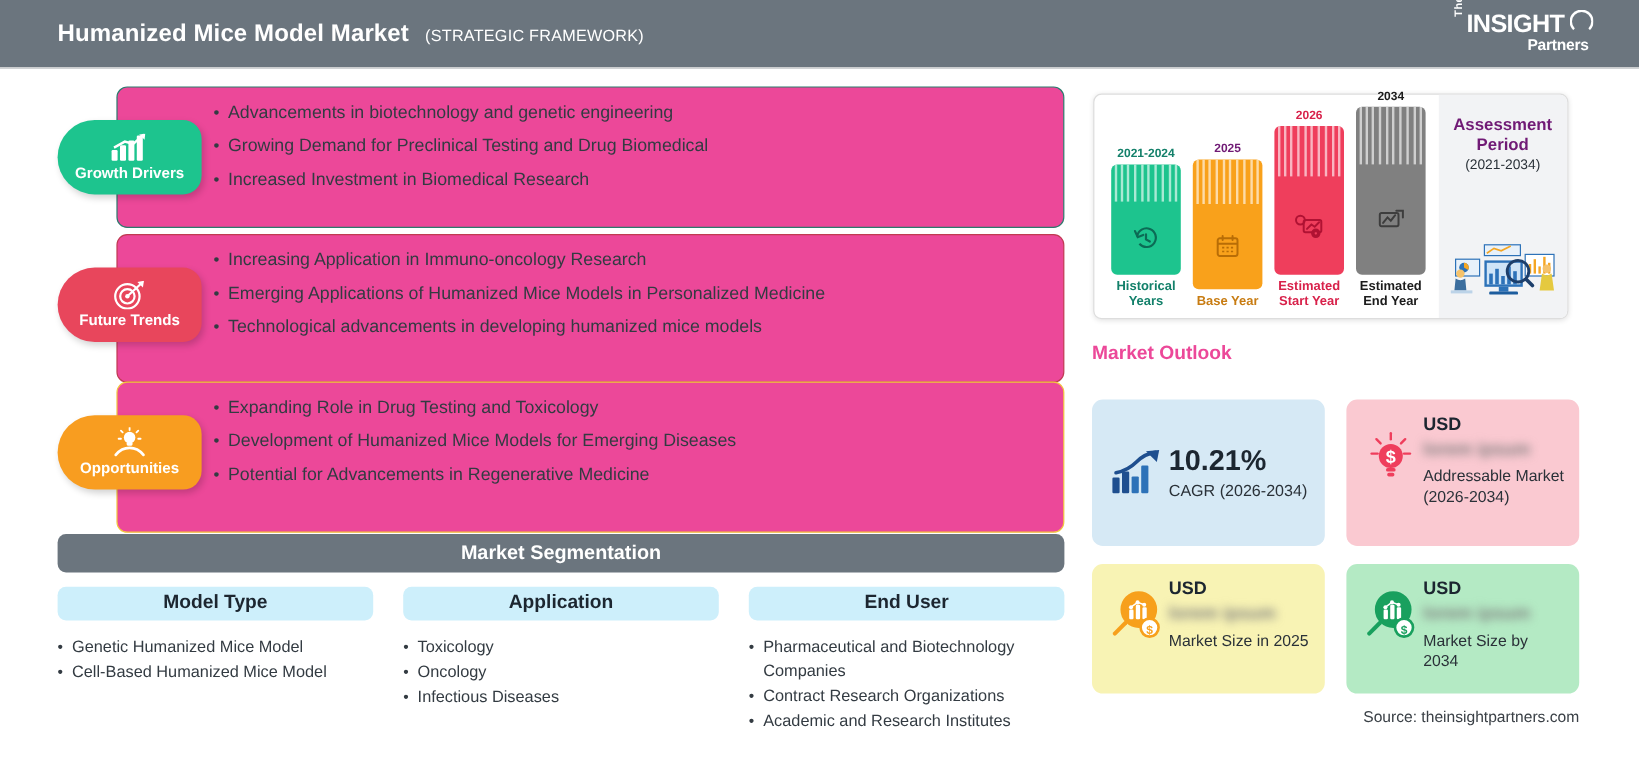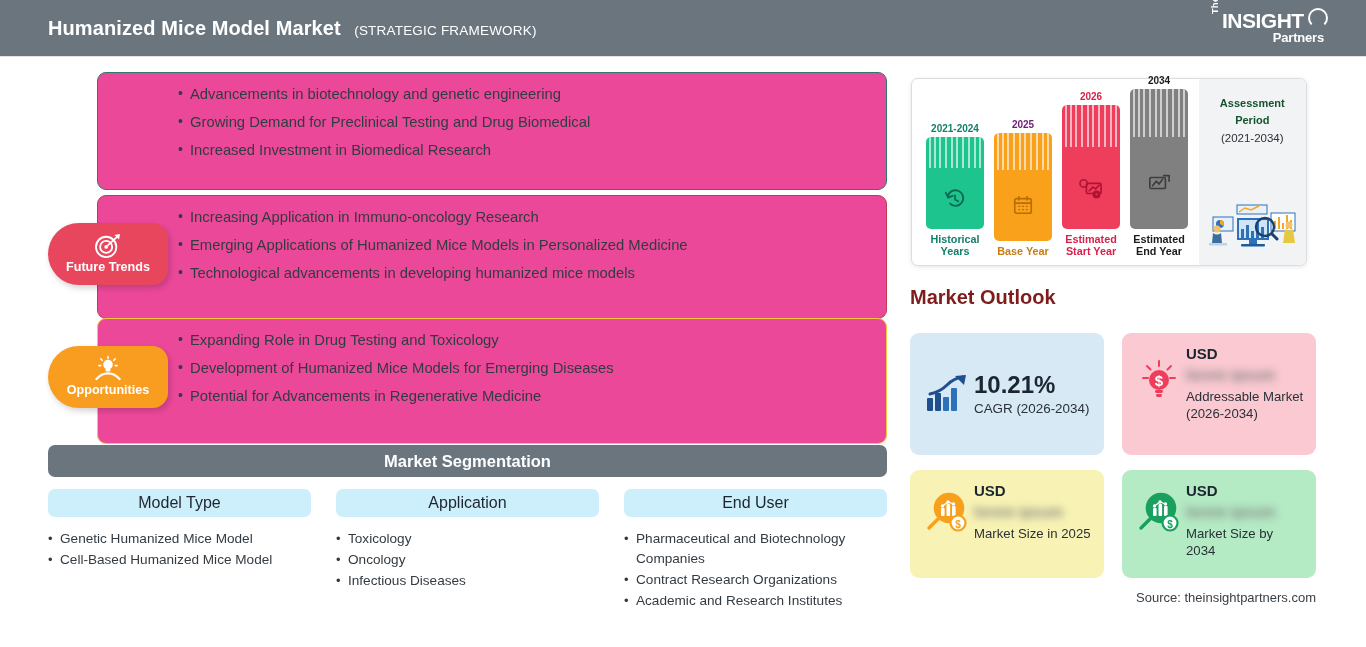--- a/index.html
+++ b/index.html
@@ -89,21 +89,21 @@
     position: absolute; left: 48px; top: 388px; width: 839px; height: 32px;
     background: #6b757e; border-radius: 7px;
     display: flex; align-items: center; justify-content: center;
     color: #fff; font-size: 16.5px; font-weight: bold;
   }
   .seg-cols { position: absolute; left: 48px; top: 432px; width: 839px; display: flex; gap: 25px; }
   .seg-col { width: 263px; }
   .seg-title {
     background: #cdeffb; border-radius: 7px; height: 28px;
     display: flex; align-items: center; justify-content: center;
-    font-size: 16px; font-weight: normal; color: #1c2630; text-align: right;
+    font-size: 16px; font-weight: bold; color: #1c2630; text-align: right;
   }
   .seg-list { margin-top: 12px; }
   .seg-list li {
     list-style: none; position: relative; padding-left: 12px;
     font-size: 13.6px; color: #333b42; line-height: 20px; margin-bottom: 1px;
   }
   .seg-list li:before {
     content: "•"; position: absolute; left: 0; top: 0; font-size: 13px; color: #333b42;
   }
 
@@ -126,26 +126,26 @@
   .bar-stripes .st {
     position: absolute; top: 0; bottom: 0; width: 2px; background: rgba(255,255,255,.62);
   }
   .bar-body { flex: 1; display: flex; align-items: center; justify-content: center; }
   .bar-cap { font-size: 10.8px; font-weight: bold; line-height: 12px; margin-top: 4px; }
 
   .assess-right {
     width: 108px; background: #f2f3f5; border-radius: 0 6px 6px 0;
     padding-top: 16px; text-align: center; position: relative;
   }
-  .assess-right .t1 { font-size: 11px; font-weight: bold; color: #14532d; line-height: 17px; }
+  .assess-right .t1 { font-size: 14px; font-weight: bold; color: #701a75; line-height: 17px; }
   .assess-right .t2 { font-size: 11.5px; color: #2a3138; margin-top: 3px; }
 
   .outlook-title {
     position: absolute; left: 10px; top: 229px;
-    font-size: 20px; font-weight: bold; color: #7f1d1d;
+    font-size: 16px; font-weight: bold; color: #ec4899;
   }
 
   .ocard {
     position: absolute; width: 194px; border-radius: 9px;
     display: flex; align-items: flex-start; padding: 12px 10px;
   }
   .ocard.c1 { left: 10px;  top: 276px; height: 122px; background: #d6e9f5; align-items: center; }
   .ocard.c2 { left: 222px; top: 276px; height: 122px; background: #fac9d1; }
   .ocard.c3 { left: 10px;  top: 413px; height: 108px; background: #f8f3b4; }
   .ocard.c4 { left: 222px; top: 413px; height: 108px; background: #b4eac4; }
@@ -201,20 +201,33 @@
       </ul>
     </div>
     <div class="driver-box b3">
       <ul class="bullets">
         <li>Expanding Role in Drug Testing and Toxicology</li>
         <li>Development of Humanized Mice Models for Emerging Diseases</li>
         <li>Potential for Advancements in Regenerative Medicine</li>
       </ul>
     </div>
 
+    <div class="pill p1">
+      <span class="pill-icon">
+        <svg width="34" height="24" viewBox="0 0 34 24">
+          <rect x="2" y="14" width="5" height="9" fill="#fff" rx="1"></rect>
+          <rect x="9" y="10" width="5" height="13" fill="#fff" rx="1"></rect>
+          <rect x="16" y="6" width="5" height="17" fill="#fff" rx="1"></rect>
+          <rect x="23" y="2" width="5" height="21" fill="#fff" rx="1"></rect>
+          <path d="M4 12 L13 7 L20 9 L29 1" stroke="#fff" stroke-width="2" fill="none"></path>
+          <path d="M25 1 L30 0.5 L29.5 5.5 Z" fill="#fff"></path>
+        </svg>
+      </span>
+      <span class="pill-label">Growth Drivers</span>
+    </div>
 
     <div class="pill p2">
       <span class="pill-icon">
         <svg width="30" height="24" viewBox="0 0 30 26">
           <circle cx="13" cy="14" r="11" fill="none" stroke="#fff" stroke-width="2"></circle>
           <circle cx="13" cy="14" r="6.5" fill="none" stroke="#fff" stroke-width="2"></circle>
           <circle cx="13" cy="14" r="2" fill="#fff"></circle>
           <path d="M13 14 L26 2" stroke="#fff" stroke-width="2"></path>
           <path d="M22 1 L28 0 L27 6 Z" fill="#fff"></path>
         </svg>

